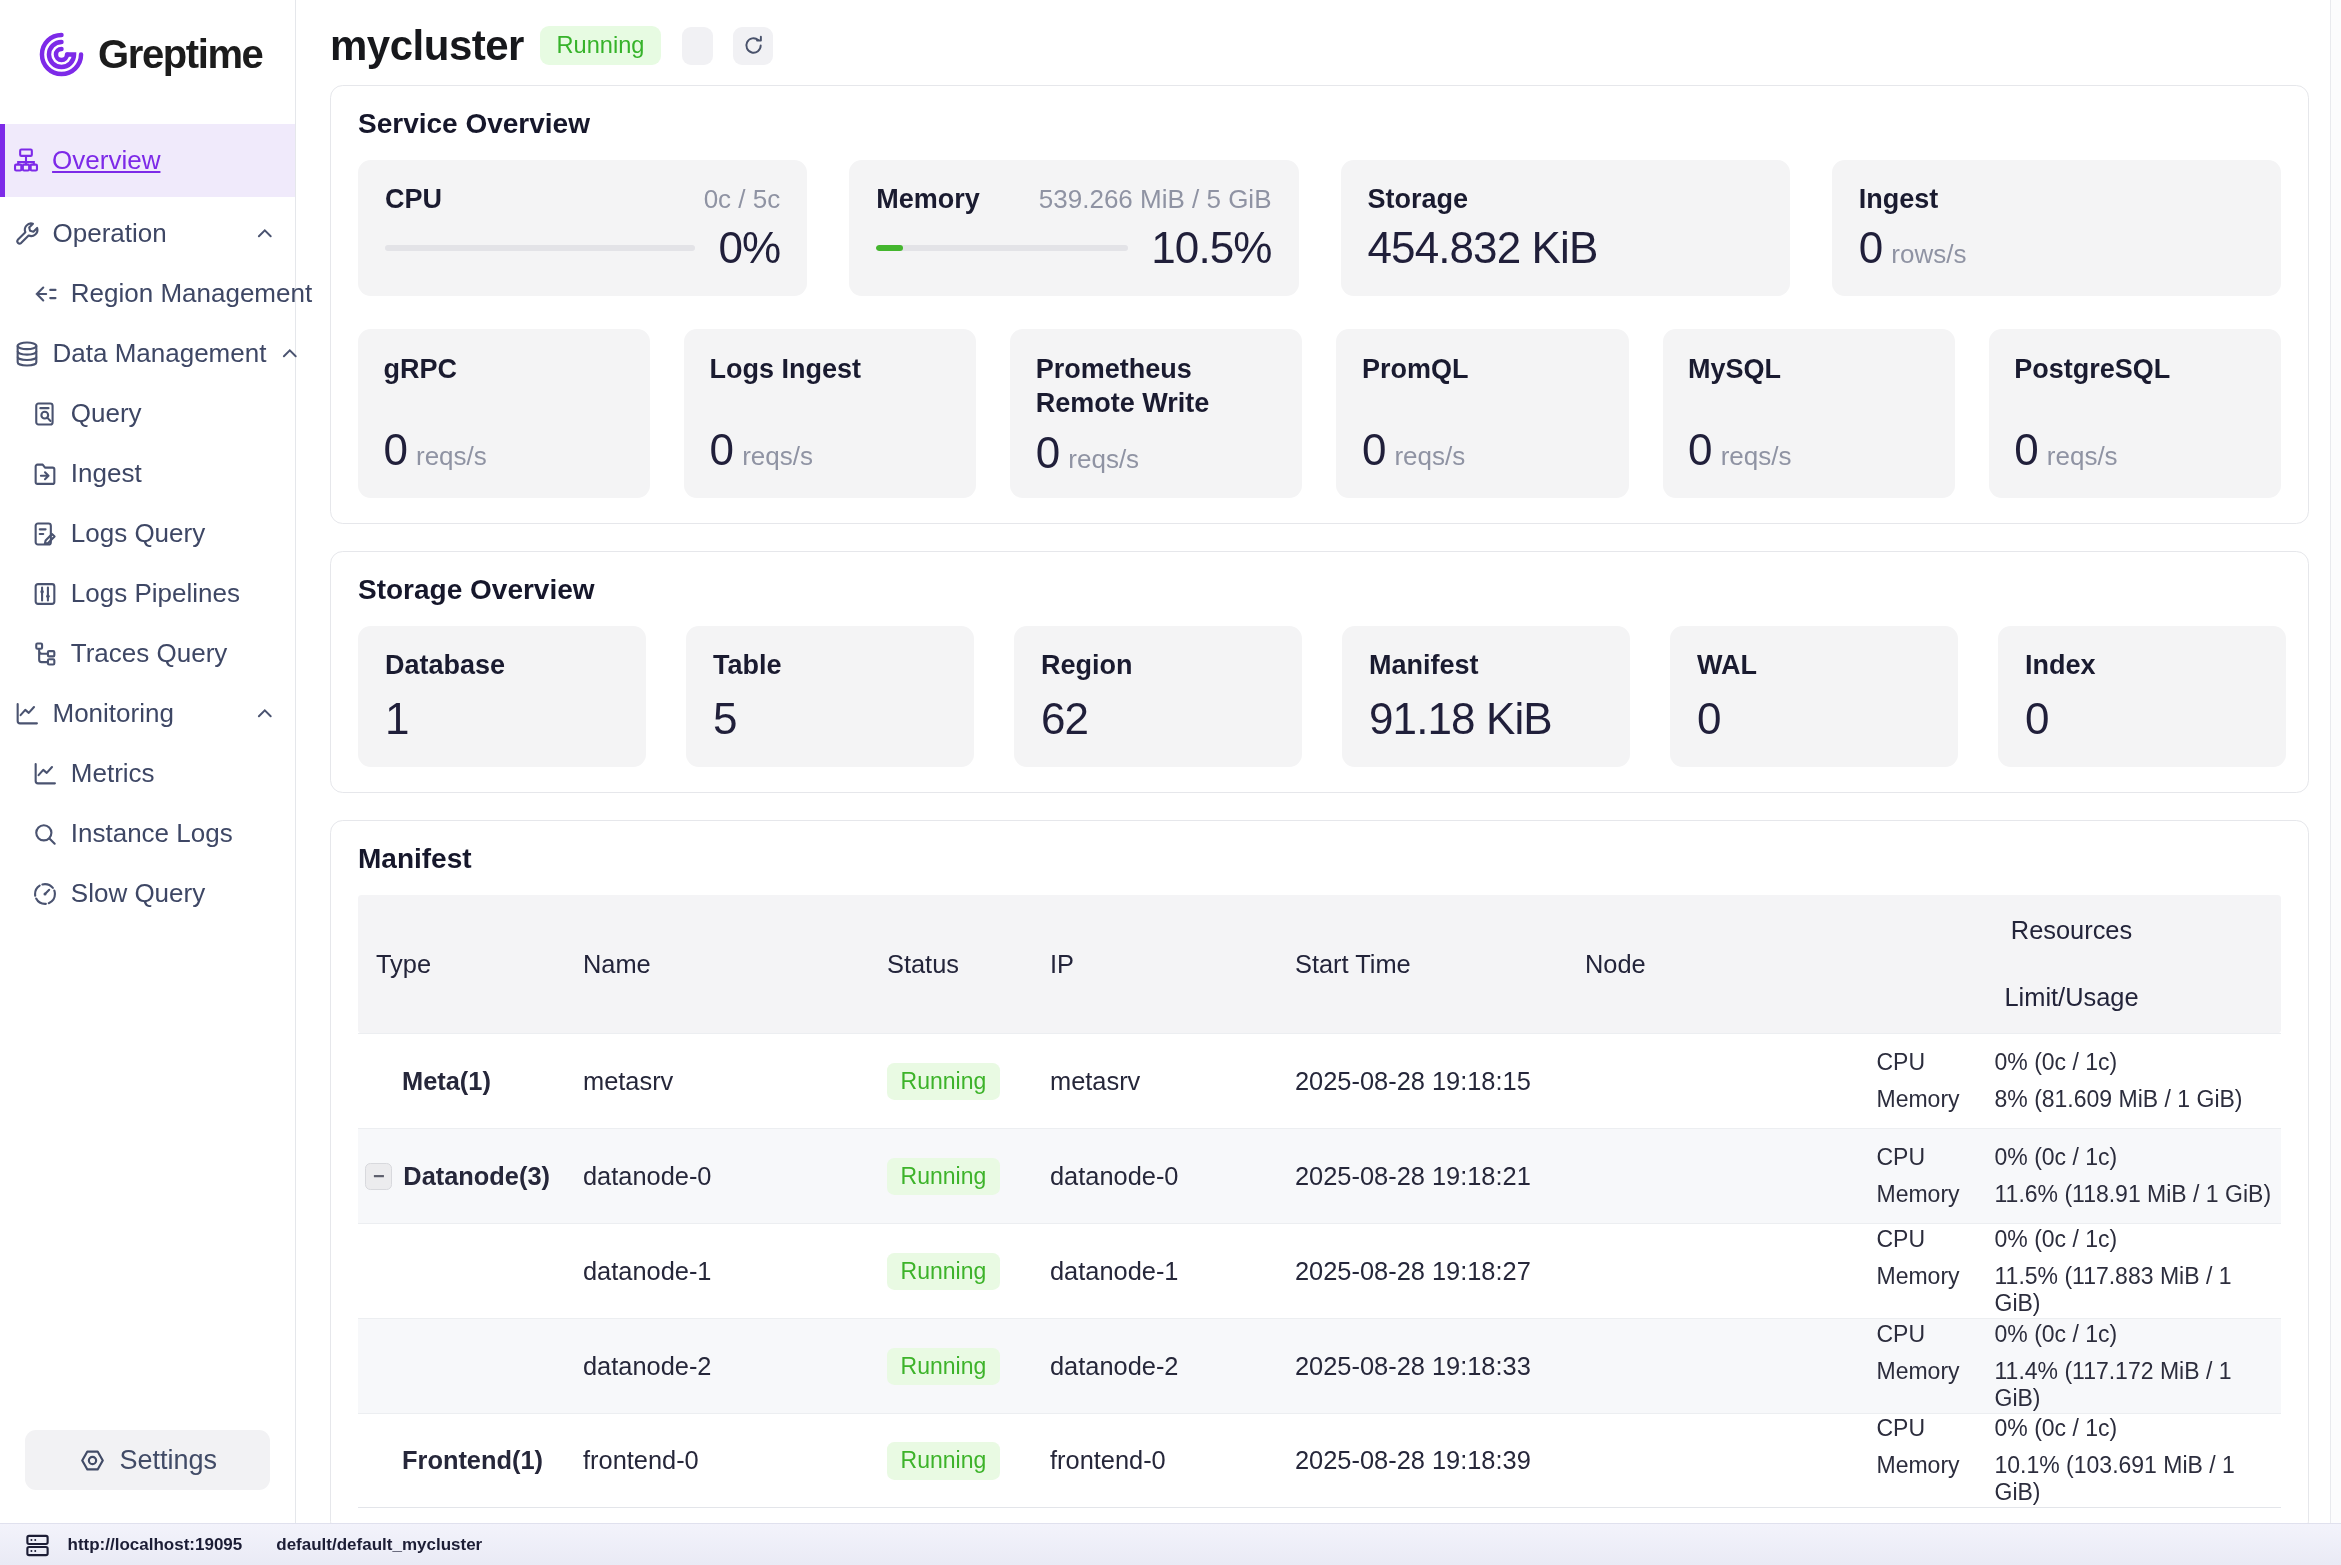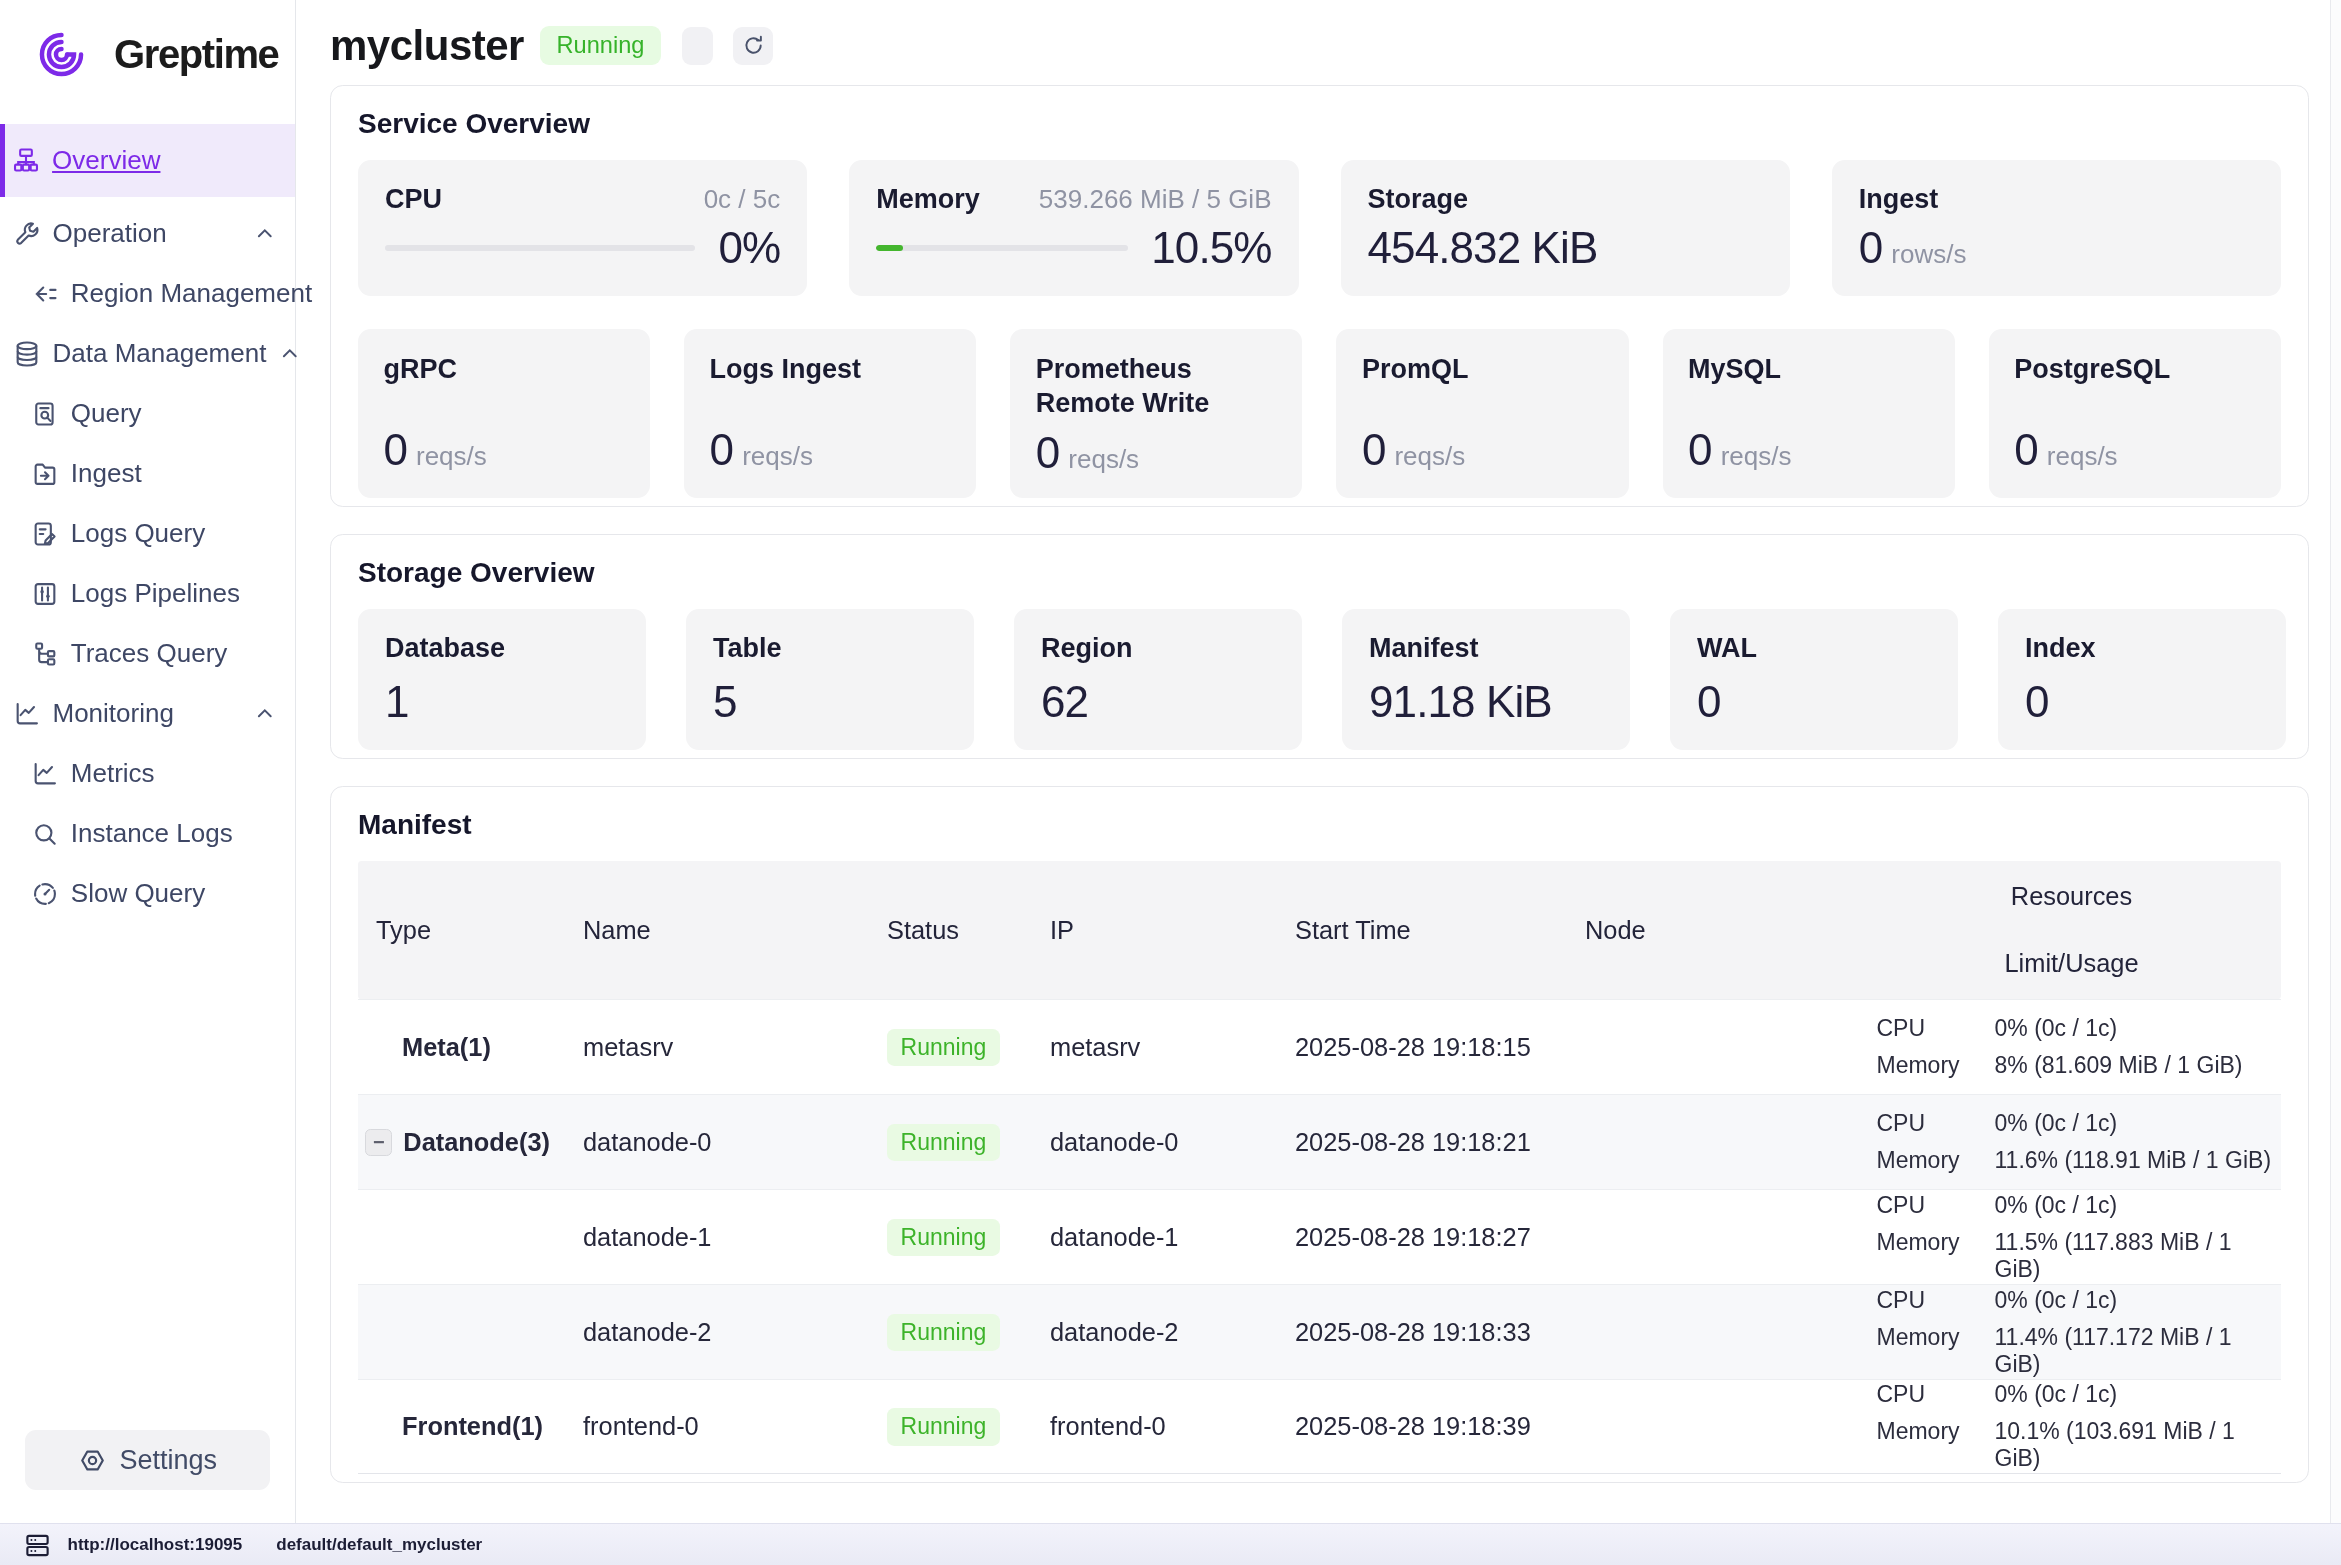--- a/index.html
+++ b/index.html
@@ -9,21 +9,21 @@
     font-family:"Liberation Sans","DejaVu Sans",sans-serif; color:#23243a;
   }
   svg { display:block; }
 
   
   .sidebar {
     position:absolute; left:0; top:0; bottom:43px; width:296px;
     background:#fff; border-right:0.9px solid #e5e7eb;
     display:flex; flex-direction:column; z-index:2;
   }
-  .logo { height:109px; display:flex; align-items:center; padding-left:36px; gap:27px; }
+  .logo { height:109px; display:flex; align-items:center; padding-left:36px; gap:11px; }
   .logo-text { font-size:40px; font-weight:800; color:#1c1c1c; letter-spacing:-1.4px; }
   .nav { flex:1; margin-top:14.5px; }
   .nav-item {
     height:60px; display:flex; align-items:center; gap:11.8px;
     padding-left:12.7px; font-size:26px; color:#3e4765; cursor:pointer; white-space:nowrap;
   }
   .nav-item .ni { width:28px; height:28px; color:#4a5370; flex:none; }
   .nav-item.sub { padding-left:31px; }
   .nav-item.active {
     height:73px; background:#f0eafb; border-left:5.4px solid #7d2ae8;
@@ -48,21 +48,21 @@
   .page-title { font-size:42px; font-weight:700; color:#17181c; letter-spacing:-0.5px; }
   .status-badge { background:#e7fbe2; color:#36b32a; font-size:23.6px; padding:8.2px 16.3px; border-radius:9px; line-height:1; }
   .icon-btn {
     height:38px; background:#f1f1f4; border:none; border-radius:9px; cursor:pointer;
     display:flex; align-items:center; justify-content:center; color:#49526b;
   }
   .icon-btn.blank { width:31px; margin-left:5.4px; }
   .icon-btn.refresh { width:40px; margin-left:3.6px; }
   .icon-btn svg { width:23px; height:23px; }
 
-  .panel { border:0.9px solid #e6e7eb; border-radius:12.7px; padding:22px 27px 8px; margin-bottom:27px; background:#fff; }
+  .panel { border:0.9px solid #e6e7eb; border-radius:12.7px; padding:22px 27px 25px; margin-bottom:27px; background:#fff; }
   .panel-title { font-size:28px; font-weight:700; color:#16172b; margin-bottom:20px; }
 
   .cards-row1 { display:grid; grid-template-columns:repeat(4,1fr); gap:42px; }
   .metric-card {
     background:#f4f4f5; border-radius:12.7px; padding:23.6px 27px; height:136px;
     display:flex; flex-direction:column; justify-content:space-between;
   }
   .mc-top { display:flex; justify-content:space-between; align-items:baseline; }
   .mc-label { font-size:27px; font-weight:700; color:#1a1b30; }
   .mc-sub { font-size:26px; color:#8f93a3; }

